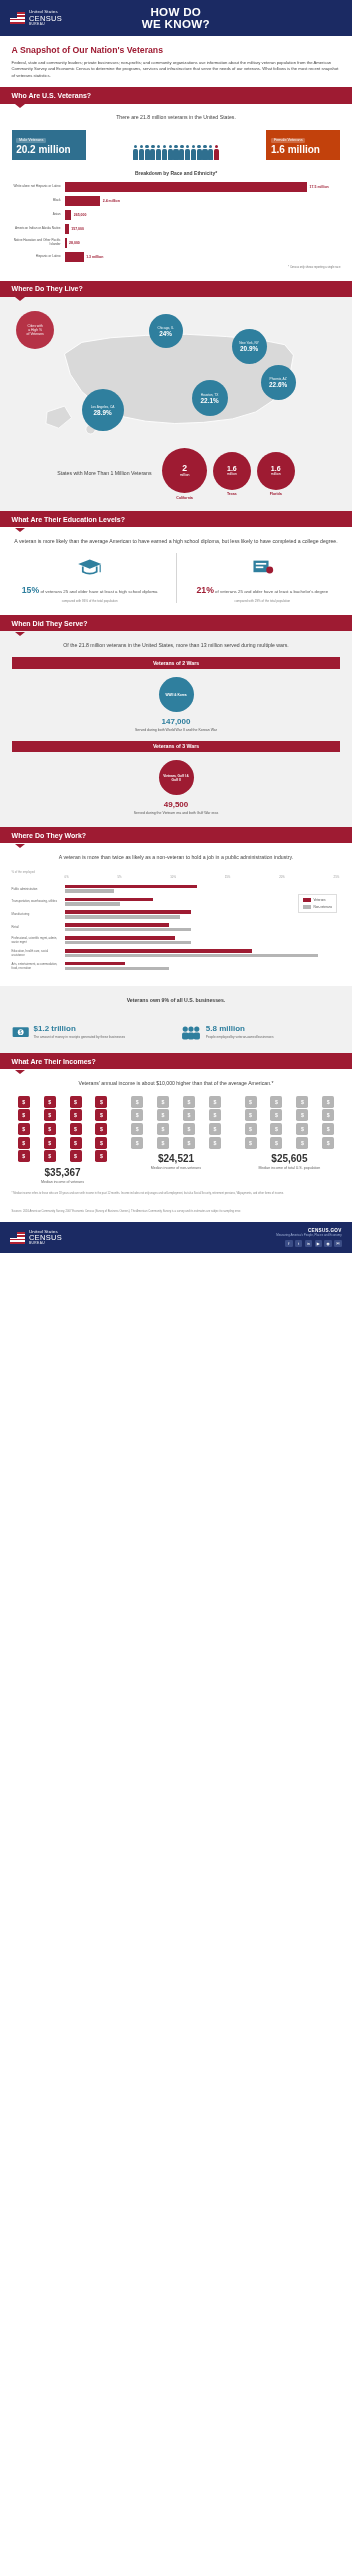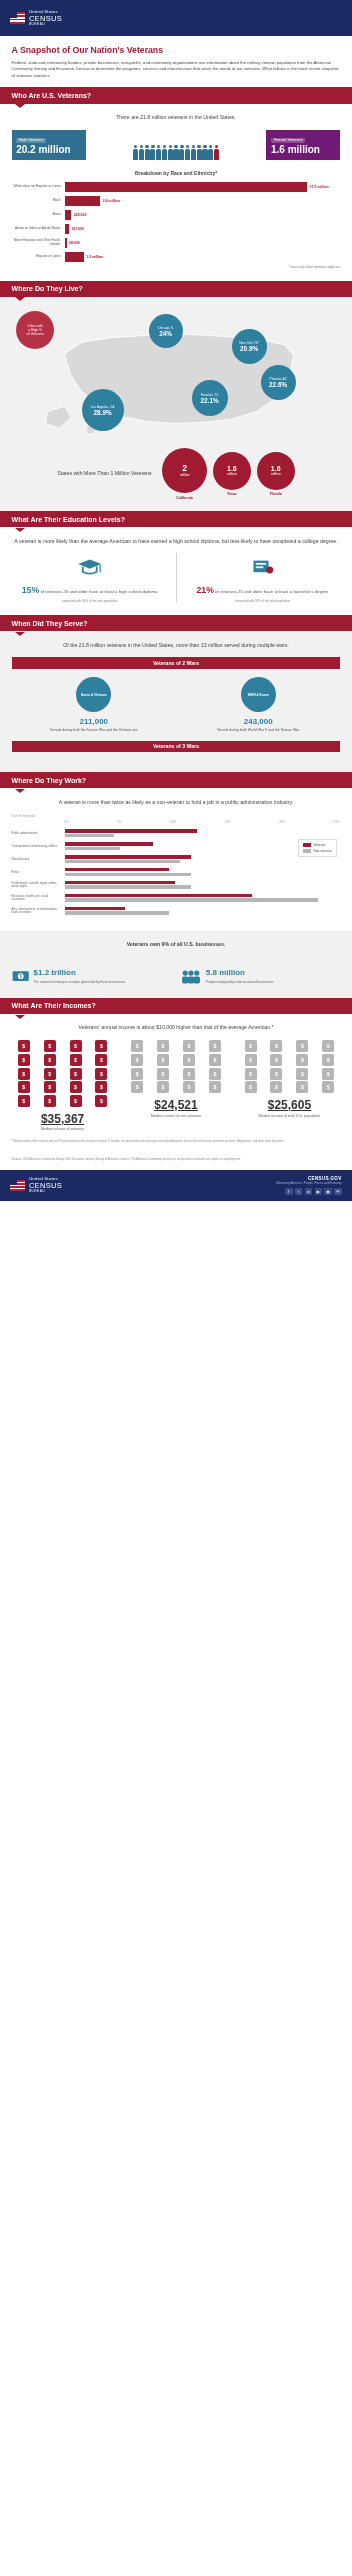--- a/index.html
+++ b/index.html
@@ -66,21 +66,21 @@
   .sec-body { padding: 10.4px 11.6px 11.6px 11.6px; }
   .sec-body.gray { background: #f1f1f1; }
   .lead {
     text-align: center; font-size: 5.2px; color: #444; margin-bottom: 8px; line-height:1.5;
   }
 
   
   .gender-row { display: flex; gap: 0; align-items: stretch; justify-content: space-between; }
   .gbox { width: 74px; color:#fff; padding: 3.5px 4.6px 4.6px 4.6px; }
   .gbox.male { background:#2f6f8f; }
-  .gbox.female { background:#701a75; }
+  .gbox.female { background:#c2410c; }
   .gbox .lbl { font-size: 3.8px; background: rgba(255,255,255,.22); display:inline-block; padding:0.6px 2.9px; border-radius:1.2px; margin-bottom:2.3px;}
   .gbox .val { font-size: 10px; font-weight: bold; line-height: 1; }
   .people-row { flex:1; display:flex; align-items:flex-end; justify-content:center; gap:0.6px; padding: 0 3.5px; }
   .person { width:5.2px; height:15px; position:relative; }
   .person .h { position:absolute; top:0; left:0.9px; width:3.5px; height:3.5px; border-radius:50%; }
   .person .b { position:absolute; top:4px; left:0; width:5.2px; height:11px; border-radius:1.7px 1.7px 0.6px 0.6px; }
   .person.m .h, .person.m .b { background:#2f6f8f; }
   .person.f .h, .person.f .b { background:#9e1b32; }
 
   
@@ -164,21 +164,21 @@
   .biz-col { flex:1; display:flex; gap:4.6px; align-items:flex-start; }
   .biz-val { font-size: 8px; font-weight:bold; color:#2f7f9e; line-height:1.1; }
   .biz-desc { font-size:3.2px; color:#666; line-height:1.4; margin-top:1.7px; }
 
   
   .income-row { display:flex; justify-content:space-between; margin-top: 8px; }
   .inc-col { width: 102px; text-align:center; }
   .dotgrid { display:grid; grid-template-columns: repeat(4, 1fr); gap: 1.7px; justify-items:center; margin-bottom:4.6px; }
   .coin { width: 12px; height: 12px; border-radius:1.7px; background:#9e1b32; color:#fff; font-size:5.2px; display:flex; align-items:center; justify-content:center; font-weight:bold; }
   .coin.gray { background:#b5b5b5; }
-  .inc-val { font-size: 12px; font-weight:bold; color:#333;text-decoration:underline; }
+  .inc-val { font-size: 10px; font-weight:bold; color:#333; }
   .inc-lbl { font-size: 3.6px; color:#666; margin-top:1.7px; line-height:1.35; }
   .inc-note { font-size:2.6px; color:#888; line-height:1.5; margin-top:8px; }
 
   
   .source { font-size:2.7px; color:#888; line-height:1.5; padding: 2.3px 11.6px 8px; }
   .footer {
     background:#1b2a63; color:#fff; padding: 5.8px 10.4px; display:flex; align-items:center; justify-content:space-between;
   }
   .footer-right { text-align:right; }
   .footer-right .fr1 { font-size: 4.6px; font-weight:bold; letter-spacing:0.3px; }
@@ -192,20 +192,24 @@
 <div class="page">
 
   <div class="header">
     <div class="census-logo">
       <div class="flagbox"></div>
       <div class="logo-text">
         <div class="l1">United States</div>
         <div class="l2">CENSUS</div>
         <div class="l3">BUREAU</div>
       </div>
+    </div>
+    <div class="header-title">
+      <div>HOW DO</div>
+      <div>WE KNOW?</div>
     </div>
     <div class="header-spacer"></div>
   </div>
 
   <div class="intro">
     <h1>A Snapshot of Our Nation's Veterans</h1>
     <p>Federal, state and community leaders; private businesses; non-profits; and community organizations use information about the military veteran population from the American Community Survey and Economic Census to determine the programs, services and infrastructure that serve the needs of our veterans. What follows is the most recent snapshot of veterans statistics.</p>
   </div>
 
   <div class="sec-bar">Who Are U.S. Veterans?</div>
@@ -431,33 +435,33 @@
     </div>
   </div>
 
   <div class="sec-bar">When Did They Serve?</div>
   <div class="sec-body gray">
     <div class="lead">Of the 21.8 million veterans in the United States, more than 13 million served during multiple wars.</div>
 
     <div class="sub-band">Veterans of 2 Wars</div>
     <div class="war-row">
       <div class="war-col">
-        <div class="war-circle">Korea &amp; Vietnam</div>
-        <div class="war-num">211,000</div>
-        <div class="war-desc">Served during both the Korean War and the Vietnam era</div>
-      </div>
-      <div class="war-col">
         <div class="war-circle">WWII &amp; Korea</div>
-        <div class="war-num">243,000</div>
+        <div class="war-num">147,000</div>
         <div class="war-desc">Served during both World War II and the Korean War</div>
       </div>
     </div>
 
     <div class="sub-band">Veterans of 3 Wars</div>
     <div class="war-row">
+      <div class="war-col">
+        <div class="war-circle red">Vietnam, Gulf I &amp; Gulf II</div>
+        <div class="war-num red">49,500</div>
+        <div class="war-desc">Served during the Vietnam era and both Gulf War eras</div>
+      </div>
     </div>
   </div>
 
   <div class="sec-bar">Where Do They Work?</div>
   <div class="sec-body" style="position:relative;">
     <div class="lead">A veteran is more than twice as likely as a non-veteran to hold a job in a public administration industry.</div>
 
     <div class="axis-title">% of the employed</div>
     <div class="hbar-axis">
       <span>0%</span>

